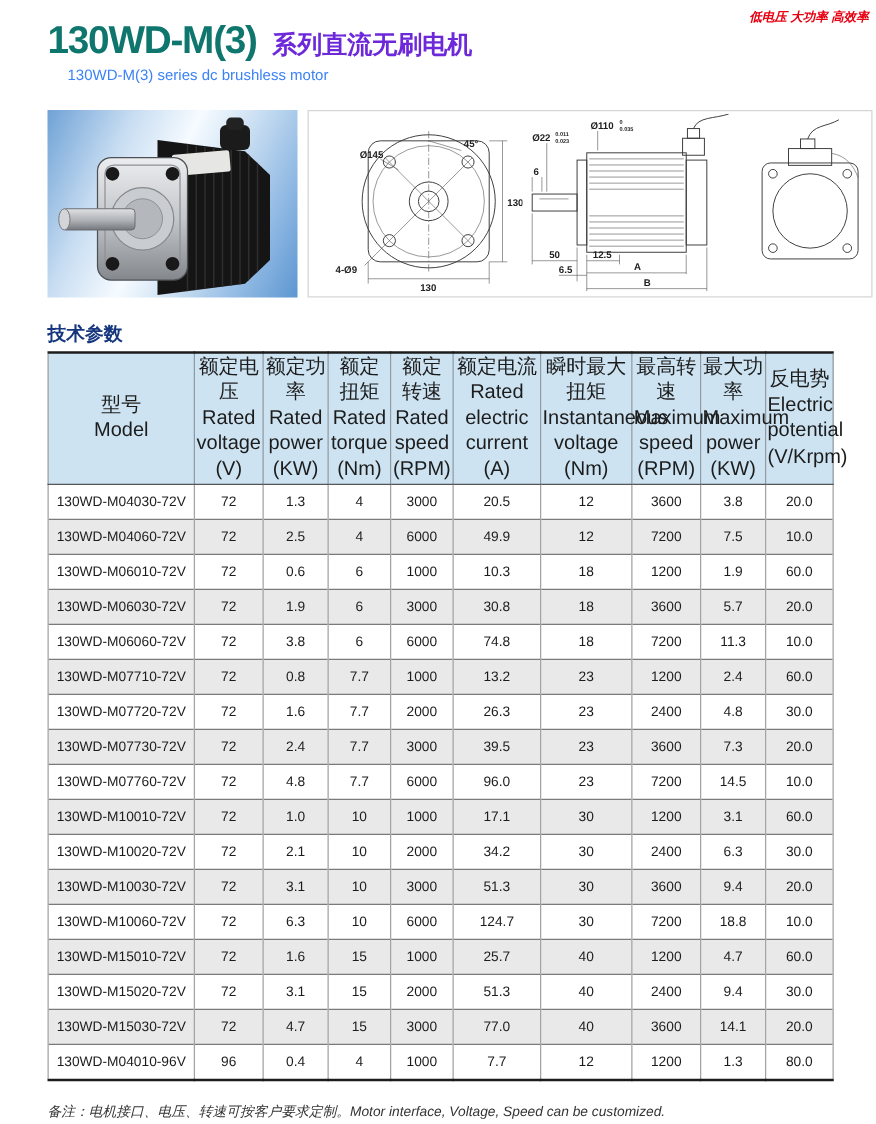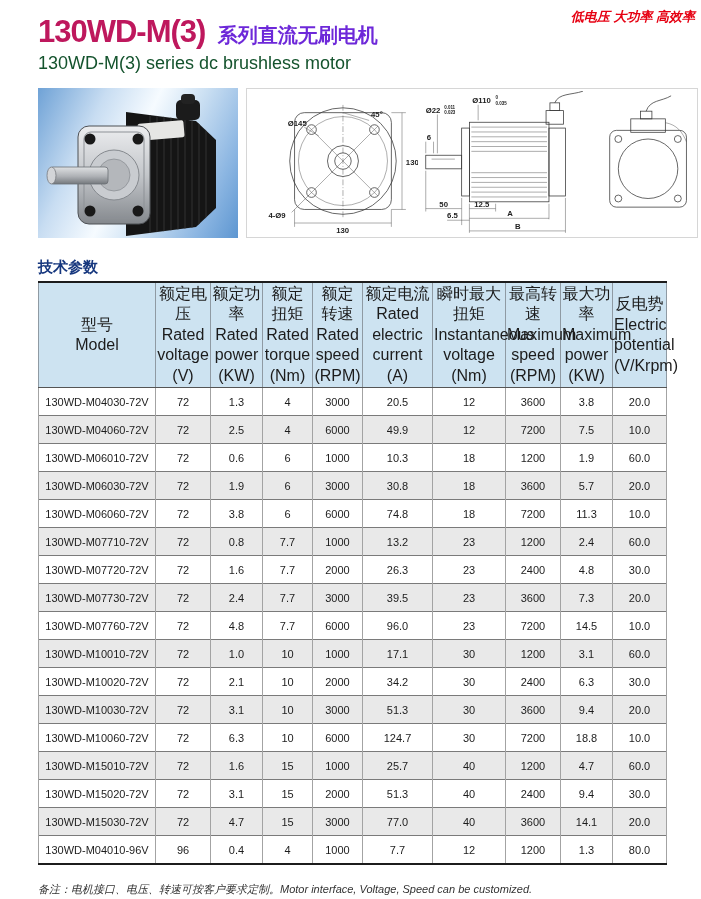--- a/index.html
+++ b/index.html
@@ -6,26 +6,26 @@
   html,body { background:#fff; }
   body {
     width:701px; height:899px; overflow:hidden; position:relative;
     font-family:"Liberation Sans","DejaVu Sans",sans-serif; color:#222;
   }
   .page { width:701px; height:899px; position:relative; }
 
   
   .header { position:absolute; left:38px; top:14px; width:640px; }
   .title-line { white-space:nowrap; }
-  .model-title { font-size:31px; font-weight:bold; color:#be185d; letter-spacing:-1px; }
+  .model-title { font-size:31px; font-weight:bold; color:#0f766e; letter-spacing:-1px; }
   .series-cn { font-size:20px; font-weight:bold; color:#6d28d9; margin-left:8px; }
-  .subtitle { font-size:18px; color:#14532d; margin-top:3px; }
+  .subtitle { font-size:12px; color:#3b82f6; margin-top:3px;margin-left:16px; }
   .tagline {
     position:absolute; right:6px; top:8px; text-align:right;
-    color:#e60012; font-style:italic; font-weight:bold; font-size:13px; line-height:1.4;
+    color:#e60012; font-style:italic; font-weight:bold; font-size:10px; line-height:1.4;
   }
 
   
   .figures { position:absolute; left:38px; top:88px; width:660px; height:150px; display:flex; }
   .photo-panel {
     width:200px; height:150px; position:relative; overflow:hidden;
     background:linear-gradient(115deg,#6fa2d6 0%,#c8ddf2 26%,#f6fbff 46%,#cde1f3 62%,#8cb6e2 84%,#5d96d1 100%);
   }
   .drawing-panel {
     width:452px; height:150px; margin-left:8px; background:#fff;

